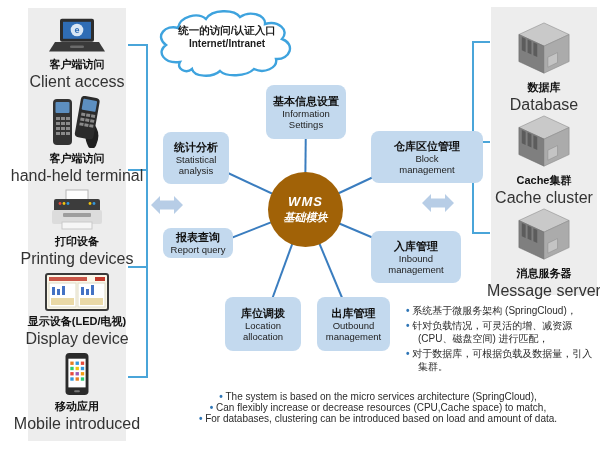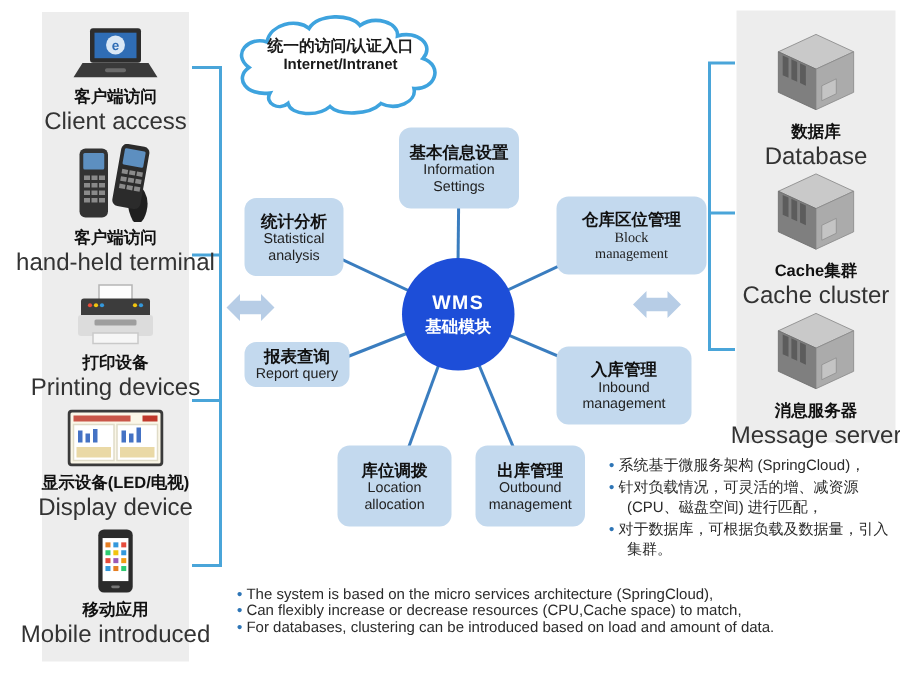--- a/index.html
+++ b/index.html
@@ -24,41 +24,41 @@
   .cloud-en{font-size:10px;font-weight:bold;white-space:nowrap;}
 
   
   .mod{position:absolute;z-index:3;background:#c3d9ee;border-radius:8px;display:flex;
        flex-direction:column;justify-content:center;align-items:center;text-align:center;
        box-sizing:border-box;padding:2px;}
   .mod-zh{font-size:11px;font-weight:bold;white-space:nowrap;color:#111;}
   .mod-en{font-size:9.5px;line-height:10.5px;color:#222;}
   .mod-info{left:266px;top:85px;width:80px;height:54px;}
   .mod-stat{left:163px;top:132px;width:66px;height:52px;}
-  .mod-block{left:371px;top:131px;width:100px;height:52px;font-family:Liberation Serif, serif;}
+  .mod-block{left:371px;top:131px;width:112px;height:52px;}
   .mod-report{left:163px;top:228px;width:70px;height:30px;}
   .mod-inbound{left:371px;top:231px;width:90px;height:52px;}
   .mod-location{left:225px;top:297px;width:76px;height:54px;align-items:center;}
   .mod-outbound{left:317px;top:297px;width:73px;height:54px;}
 
   
   .core{position:absolute;left:268px;top:172px;width:75px;height:75px;border-radius:50%;
-        background:#1d4ed8;z-index:4;display:flex;flex-direction:column;justify-content:center;
-        align-items:center;color:#fff;text-align:center;}
+        background:#a16207;z-index:4;display:flex;flex-direction:column;justify-content:center;
+        align-items:center;color:#fff;text-align:center;font-style:italic;}
   .core-l1{font-size:13px;font-weight:bold;letter-spacing:1px;}
   .core-l2{font-size:11px;font-weight:bold;margin-top:1px;}
 
   
   .notes{position:absolute;z-index:3;margin:0;padding:0;list-style:none;}
   .notes li{padding-left:12px;text-indent:-12px;}
   .notes li::before{content:"\2022\00a0";color:#2e75b6;font-weight:bold;}
   .notes-zh{left:406px;top:304px;width:192px;font-size:10px;line-height:13.5px;color:#2b2b2b;}
   .notes-zh li{margin-bottom:1px;}
   .notes-en{left:158px;top:391px;width:440px;font-size:10px;line-height:11px;color:#2b2b2b;}
-  .notes-en li{white-space:nowrap;}
+  .notes-en li{white-space:nowrap;text-align:center;}
 </style>
 </head>
 <body>
 
 <div class="stage">
 
   <svg width="0" height="0" style="position:absolute">
     <defs>
       <symbol id="server-sym" viewBox="0 0 64 58">
         <polygon points="32,2 58,14 32,26 6,14" fill="#c9c9c9" stroke="#8a8a8a" stroke-width="0.6"></polygon>

